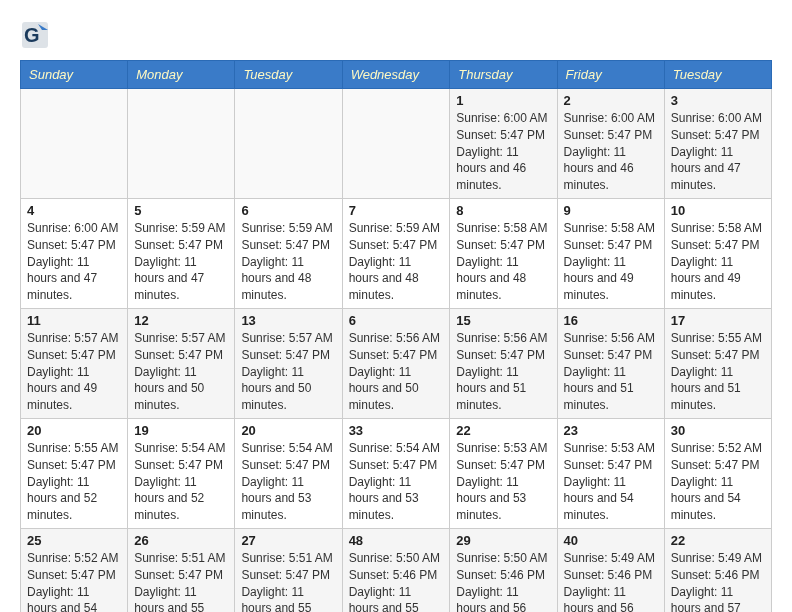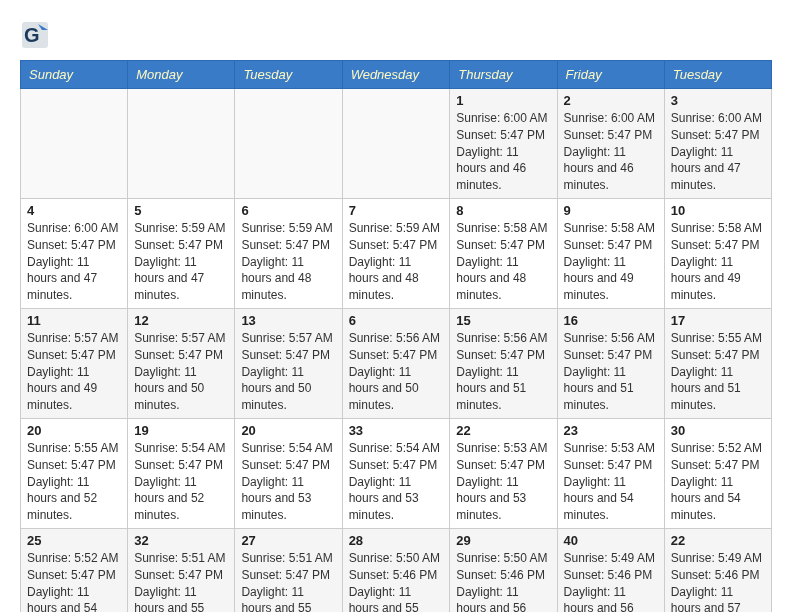--- a/index.html
+++ b/index.html
@@ -285,33 +285,33 @@
         </td>
       </tr>
       <tr>
         <td>
           <span class="day-number">25</span>
           <div class="day-info" style="white-space: pre-line;">Sunrise: 5:52 AM
 Sunset: 5:47 PM
 Daylight: 11 hours and 54 minutes.</div>
         </td>
         <td>
-          <span class="day-number">32</span>
+          <span class="day-number">26</span>
           <div class="day-info" style="white-space: pre-line;">Sunrise: 5:51 AM
 Sunset: 5:47 PM
 Daylight: 11 hours and 55 minutes.</div>
         </td>
         <td>
           <span class="day-number">27</span>
           <div class="day-info" style="white-space: pre-line;">Sunrise: 5:51 AM
 Sunset: 5:47 PM
 Daylight: 11 hours and 55 minutes.</div>
         </td>
         <td>
-          <span class="day-number">28</span>
+          <span class="day-number">48</span>
           <div class="day-info" style="white-space: pre-line;">Sunrise: 5:50 AM
 Sunset: 5:46 PM
 Daylight: 11 hours and 55 minutes.</div>
         </td>
         <td>
           <span class="day-number">29</span>
           <div class="day-info" style="white-space: pre-line;">Sunrise: 5:50 AM
 Sunset: 5:46 PM
 Daylight: 11 hours and 56 minutes.</div>
         </td>

